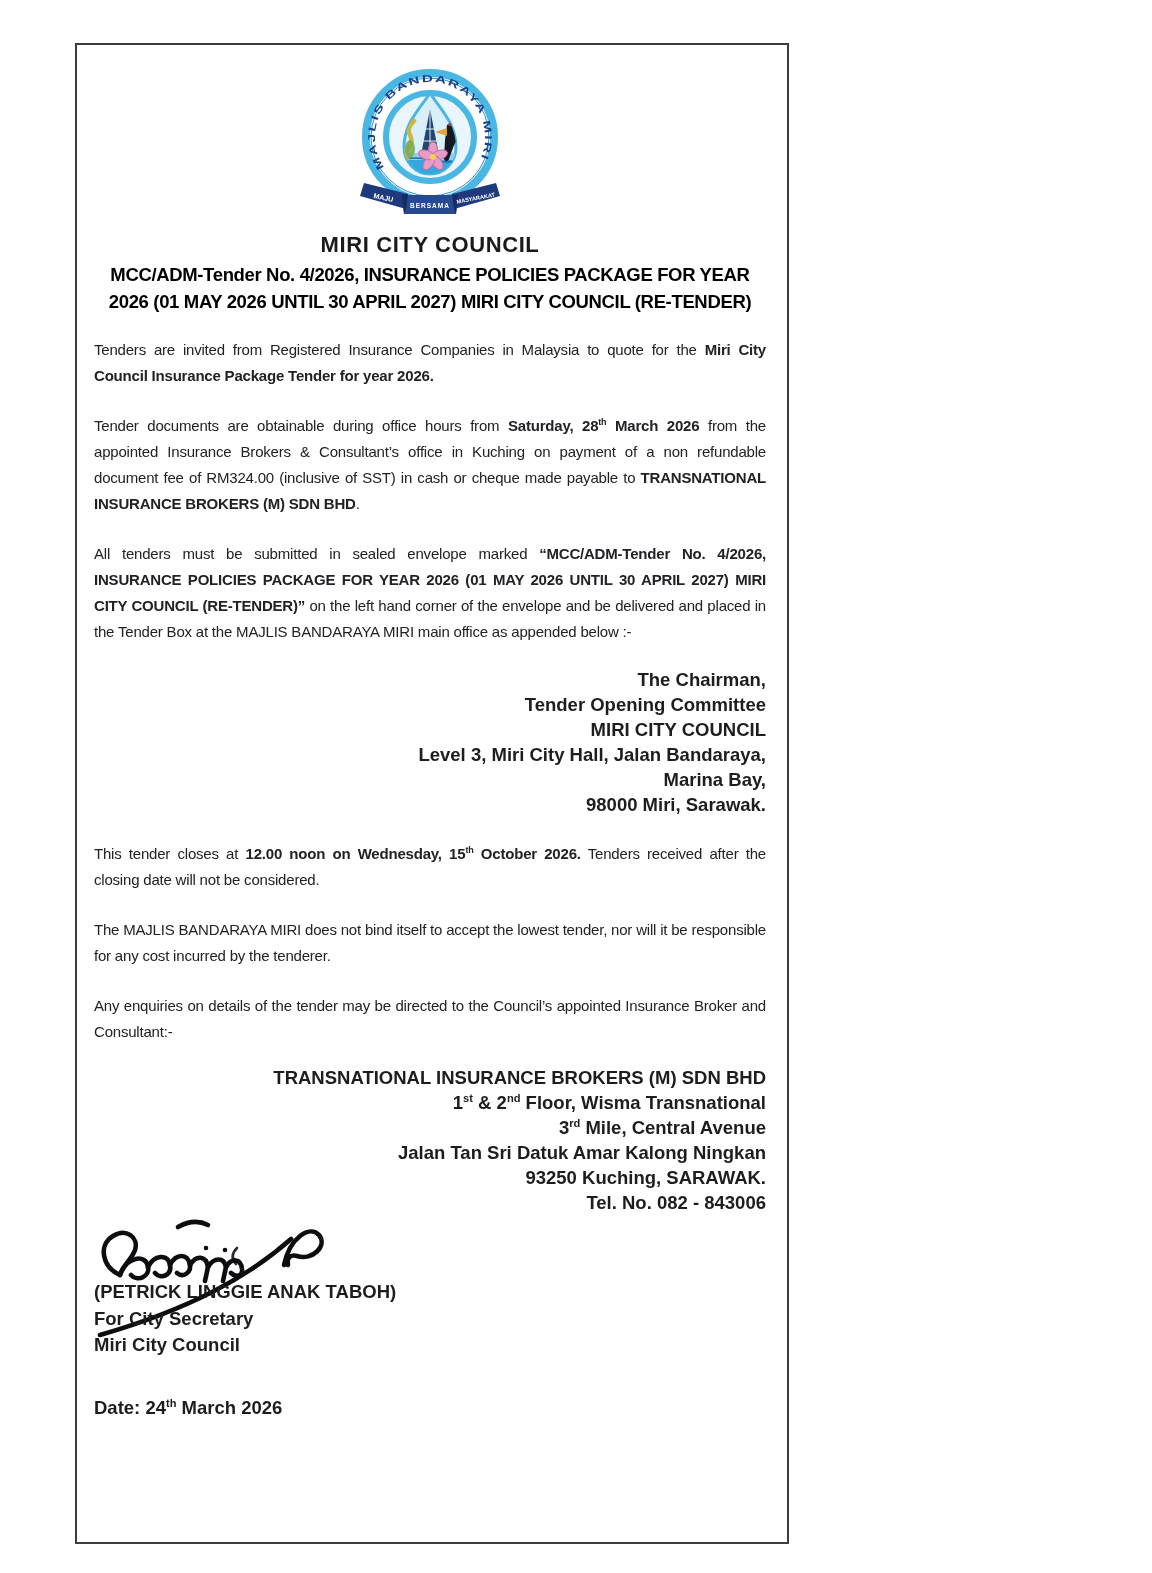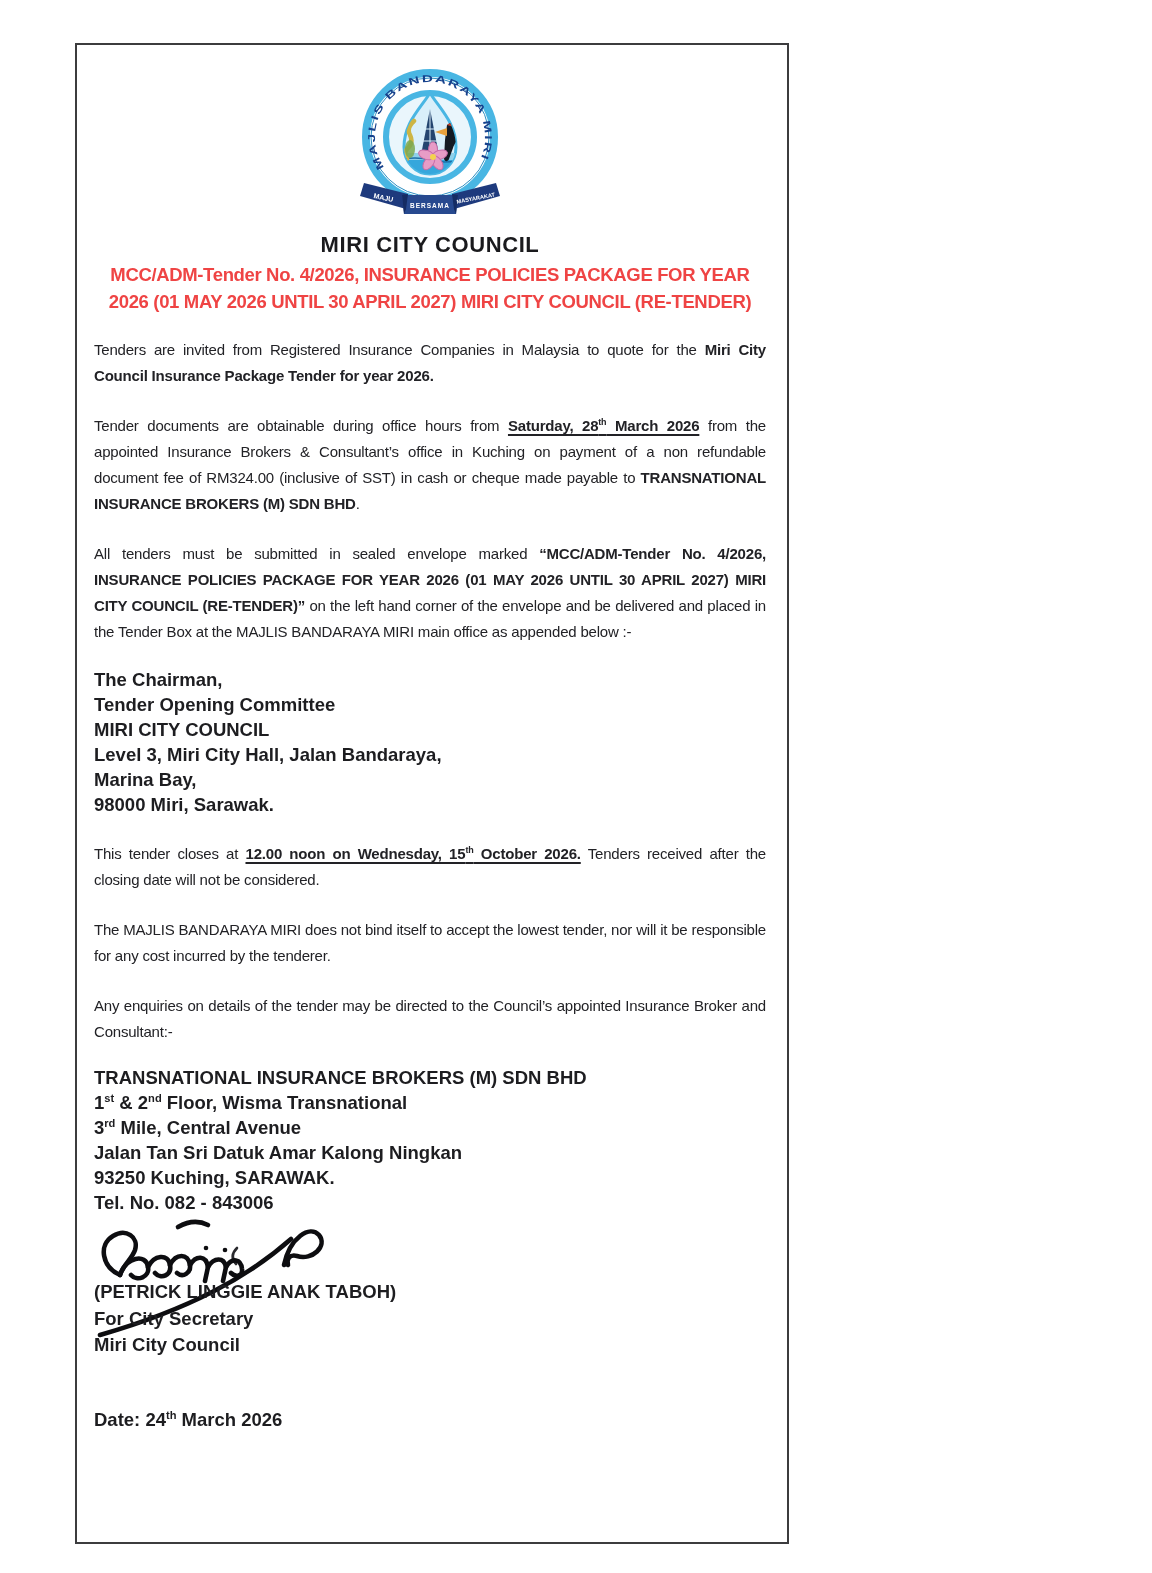--- a/index.html
+++ b/index.html
@@ -22,44 +22,44 @@
     text-align:center; font-weight:700; font-size:22px;
     letter-spacing:.6px; margin-top:7px; color:#1a1a1d;
   }
   .notice-title {
     text-align:center; font-weight:400; font-size:20px;
     letter-spacing:.4px; margin-top:24px; color:#2c2c30;
   }
   .tender-heading {
     margin-top:3px; text-align:center; font-weight:700;
     font-size:18.5px; line-height:27px; letter-spacing:-0.35px;
-    white-space:nowrap; color:#ef4444;
+    white-space:nowrap; color:#000000;
   }
   .para {
     font-size:15px; line-height:26px; letter-spacing:-0.2px;
     text-align:justify; margin-top:24px; color:#222226;
   }
   .para.first { margin-top:22px; }
   .b { font-weight:700; }
-  .u { text-decoration:underline; text-decoration-thickness:2px;
+  .u { text-decoration-thickness:2px;
        text-underline-offset:3px; text-decoration-skip-ink:none; }
   sup { font-size:.6em; vertical-align:super; line-height:0; }
   sup.u { text-underline-offset:9px; }
   .addr-block {
-    margin-top:22px; text-align:left; font-weight:700;
+    margin-top:22px; text-align:right; font-weight:700;
     font-size:18.5px; line-height:25px; color:#1d1d20;
   }
   .addr-block.broker { margin-top:20px; }
   .sign-block { position:relative; margin-top:4px; height:152px; }
   .sign-svg { position:absolute; left:-8px; top:-4px; }
   .sign-line { position:absolute; left:0; font-weight:700; font-size:18.5px; white-space:nowrap; }
   .sign-name  { top:62px; }
   .sign-title { top:89px; }
   .sign-org   { top:115px; }
-  .date-line { margin-top:38px; font-size:18.5px; }
+  .date-line { margin-top:26px; font-size:18.5px; }
   .pen-mark { position:absolute; left:148px; top:1200px; }
 </style>
 </head>
 <body>
 
 <div class="doc-frame">
 
   <div class="logo-wrap">
     <svg width="160" height="154" viewBox="0 0 160 154" role="img">
 

